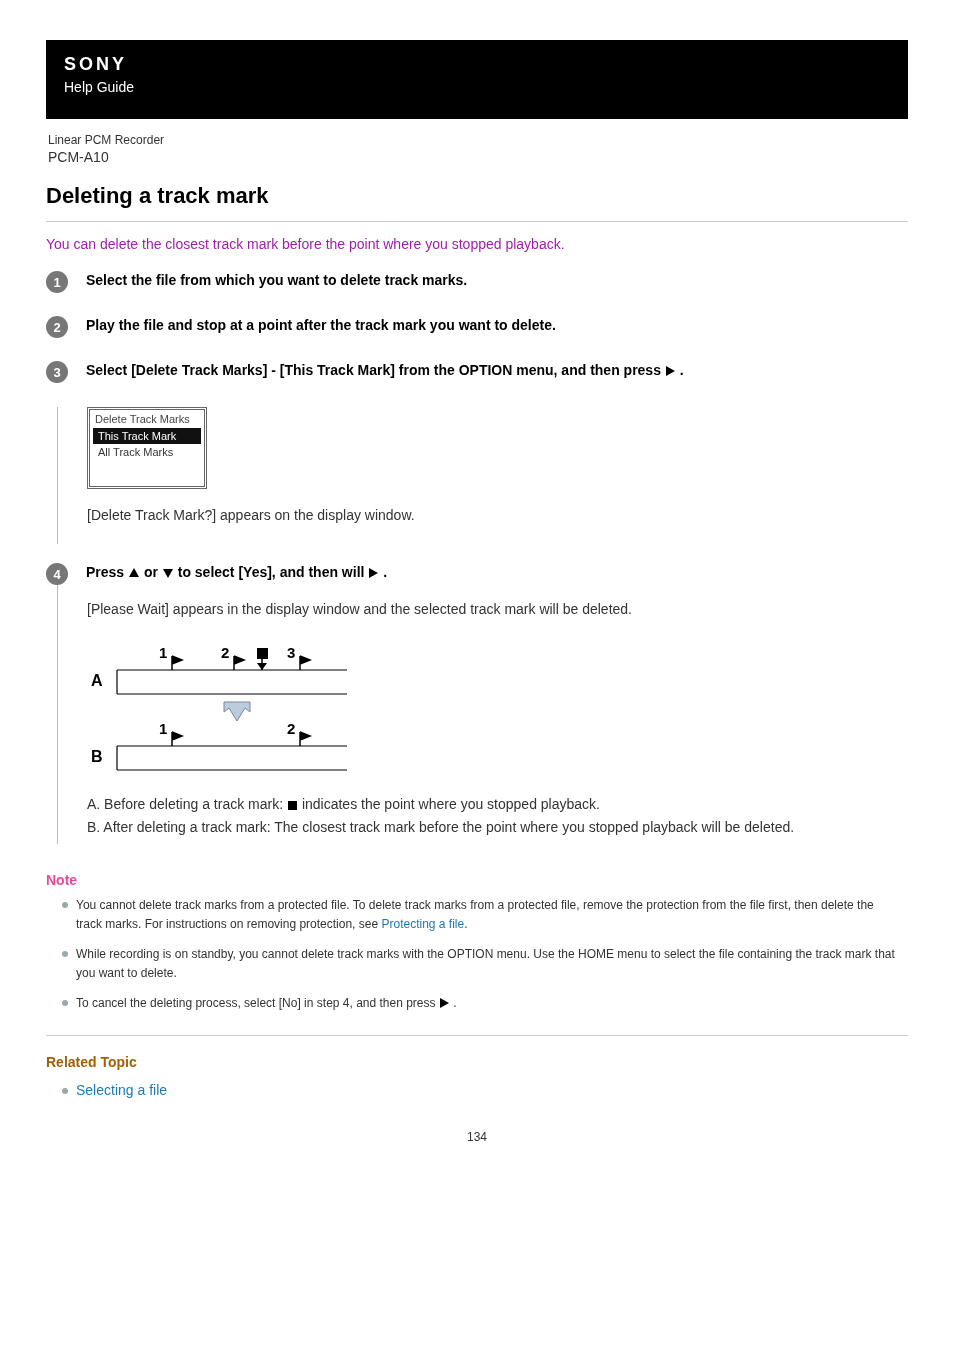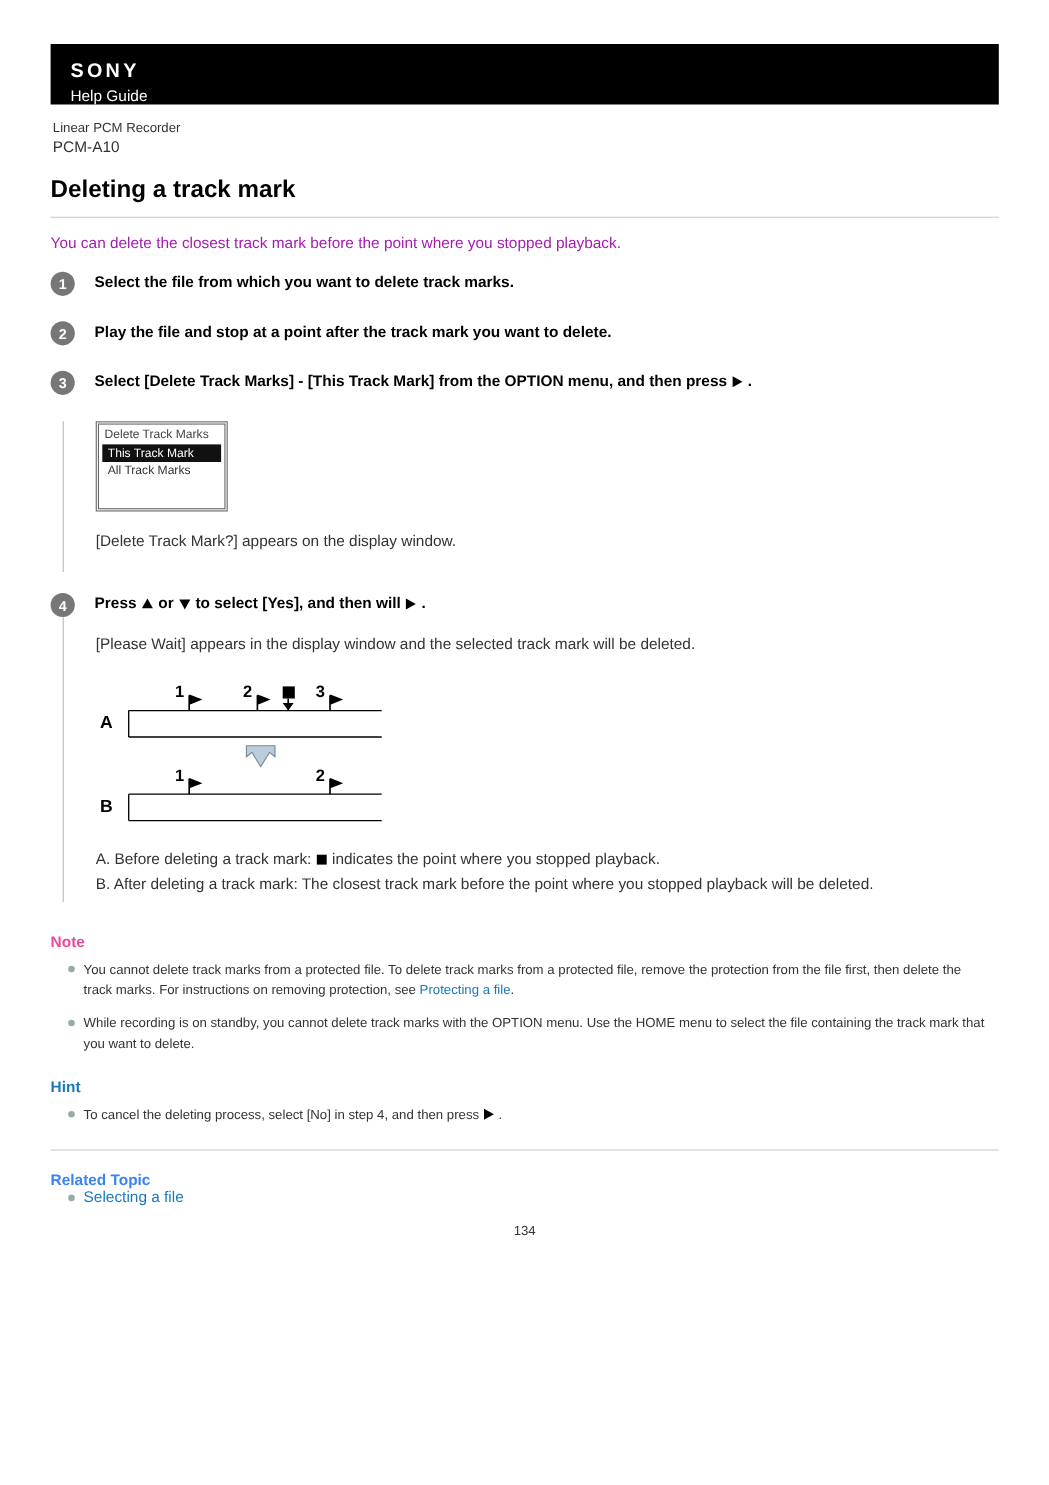--- a/index.html
+++ b/index.html
@@ -1,18 +1,18 @@
 <!DOCTYPE html>
 <html><head>
   <meta charset="utf-8">
   <style>
     * { box-sizing: border-box; margin: 0; padding: 0; }
     body { font-family: Arial, Helvetica, sans-serif; font-size: 13px; color: #333; background: #fff; }
     .page { width: 954px; margin: 0 auto; padding: 40px 46px 20px 46px; }
-    .header-bar { background: #000; color: #fff; padding: 14px 18px 0 18px; margin-bottom: 14px; }
+    .header-bar { background: #000; color: #fff; padding: 14px 18px 24px 18px; margin-bottom: 14px; }
     .logo { font-family: "Arial Black", Arial, sans-serif; font-weight: 900; font-size: 18px; letter-spacing: 3px; display: block; margin-bottom: 4px; }
     .help-guide { font-size: 14px; }
     .product-line { font-size: 12px; color: #333; margin: 2px 0 0 2px; }
     .product-model { font-size: 14px; color: #333; margin: 2px 0 18px 2px; }
     .topic-title { font-size: 22px; font-weight: bold; color: #000; margin-bottom: 12px; }
     .divider { border: none; border-top: 1px solid #ccc; margin: 0 0 14px 0; }
     .intro { font-size: 14px; color: #a21caf; margin-bottom: 18px; }
     .step { display: flex; gap: 18px; margin-bottom: 22px; }
     .step-num { flex: 0 0 22px; width: 22px; height: 22px; border-radius: 50%; background: #777; color: #fff; font-weight: bold; font-size: 13px; display: flex; align-items: center; justify-content: center; margin-top: 1px; }
     .step-body { flex: 1; }
@@ -28,25 +28,25 @@
     .menu-sel { background: #111; color: #fff; padding: 2px 5px; margin: 0 3px; }
     .menu-item { padding: 2px 5px; color: #333; margin: 0 3px 26px 3px; }
     .diagram { margin: 16px 0 18px 0; }
     .diagram svg { display: block; }
     .note-head { color: #ec4899; font-size: 14px; font-weight: bold; margin: 28px 0 8px 0; }
     .note-list { list-style: none; padding: 0 6px 0 16px; }
     .note-list li { position: relative; font-size: 12px; color: #333; line-height: 1.55; margin-bottom: 12px; padding-left: 14px; }
     .note-list li::before { content: ""; position: absolute; left: 0; top: 6px; width: 6px; height: 6px; background: #9aa; border-radius: 50%; }
     .link { color: #1a7ab8; text-decoration: none; }
     .hint-head { color: #1a7ab8; font-size: 14px; font-weight: bold; margin: 22px 0 8px 0; }
-    .related-head { font-size: 14px; font-weight: bold; color: #3b82f6; margin: 18px 0 0 0; }
+    .related-head { font-size: 14px; font-weight: bold; color: #a16207; margin: 18px 0 12px 0; }
     .related-list { list-style: none; padding-left: 16px; }
     .related-list li { position: relative; padding-left: 14px; font-size: 14px; }
     .related-list li::before { content: ""; position: absolute; left: 0; top: 6px; width: 6px; height: 6px; background: #9aa; border-radius: 50%; }
-    .page-num { text-align: center; font-size: 12px; color: #333; margin-top: 16px; }
+    .page-num { text-align: center; font-size: 12px; color: #333; margin-top: 32px; }
     .divider2 { border: none; border-top: 1px solid #ccc; margin: 22px 0 14px 0; }
   </style>
 </head>
 <body>
 
 <div class="page">
   <div class="header-bar">
     <span class="logo">SONY</span>
     <span class="help-guide">Help Guide</span>
   </div>
@@ -149,21 +149,20 @@
   </div>
 
   <div class="note-head">Note</div>
   <ul class="note-list">
     <li>
       <span>You cannot delete track marks from a protected file. To delete track marks from a protected file, remove the protection from the file first, then delete the track marks. For instructions on removing protection, see </span><a class="link" href="#">Protecting a file</a><span>.</span>
     </li>
     <li>While recording is on standby, you cannot delete track marks with the OPTION menu. Use the HOME menu to select the file containing the track mark that you want to delete.</li>
   </ul>
 
-  <div class="hint-head">Hint</div>
   <ul class="note-list">
     <li>
       <span>To cancel the deleting process, select [No] in step 4, and then press</span>
       <span class="play-icon"></span>
       <span>.</span>
     </li>
   </ul>
 
   <hr class="divider2">
 

